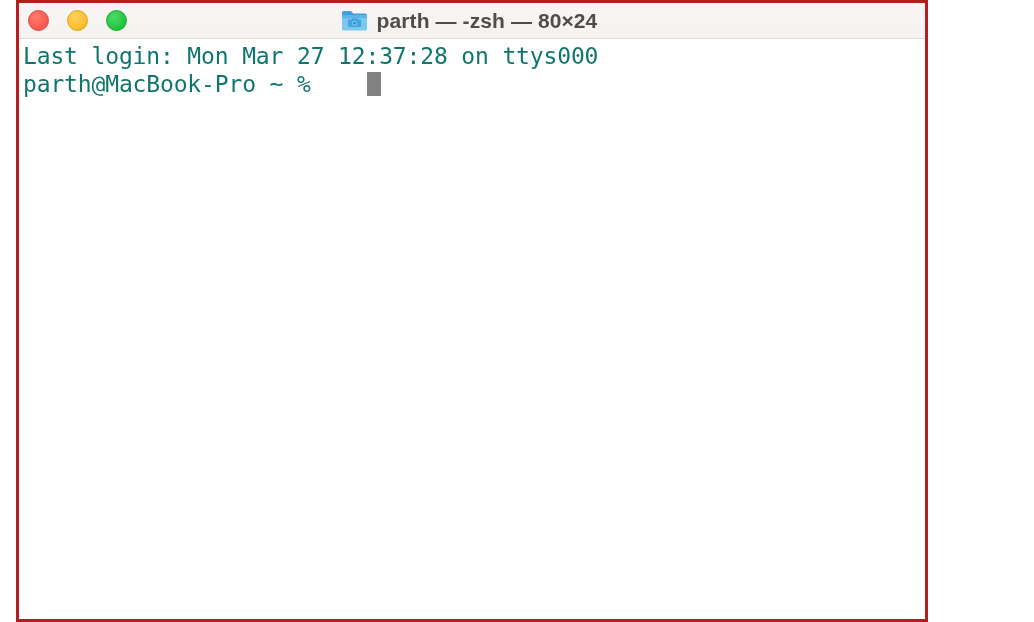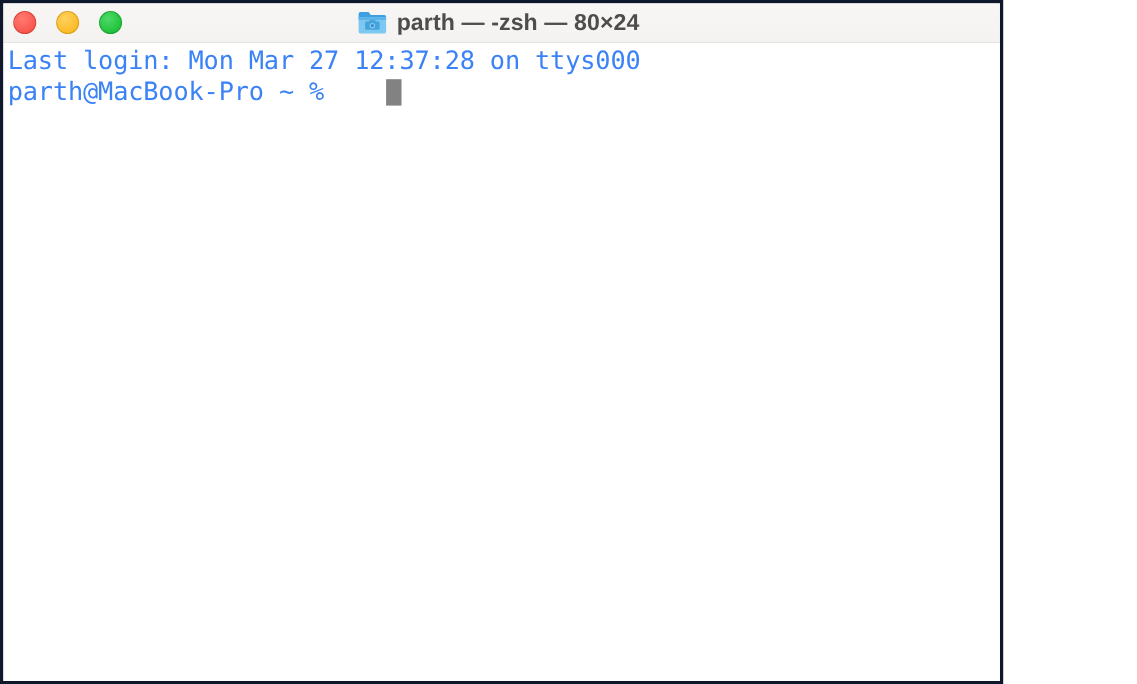--- a/index.html
+++ b/index.html
@@ -10,26 +10,26 @@
   body {
     width: 1034px;
     height: 622px;
     overflow: hidden;
     font-family: "Liberation Sans", sans-serif;
   }
 
   
   .window {
     position: absolute;
-    left: 0;
+    left: 16px;
     top: 0;
     width: 912px;
     height: 622px;
     box-sizing: border-box;
-    border: 3px solid #0f172a;
+    border: 3px solid #b91c1c;
     background: #ffffff;
     display: flex;
     flex-direction: column;
     overflow: hidden;
   }
 
   
   .titlebar {
     position: relative;
     height: 35px;
@@ -97,21 +97,21 @@
     background: #ffffff;
     padding: 3px 0 0 4px;
     position: relative;
     overflow: hidden;
   }
 
   .term-line {
     font-family: "DejaVu Sans Mono", "Liberation Mono", monospace;
     font-size: 23px;
     line-height: 28px;
-    color: #3b82f6;
+    color: #0f766e;
     white-space: pre;
     letter-spacing: -0.15px;
     height: 28px;
   }
 
   .prompt-line {
     display: flex;
     align-items: center;
     height: 28px;
     gap: 48px;

